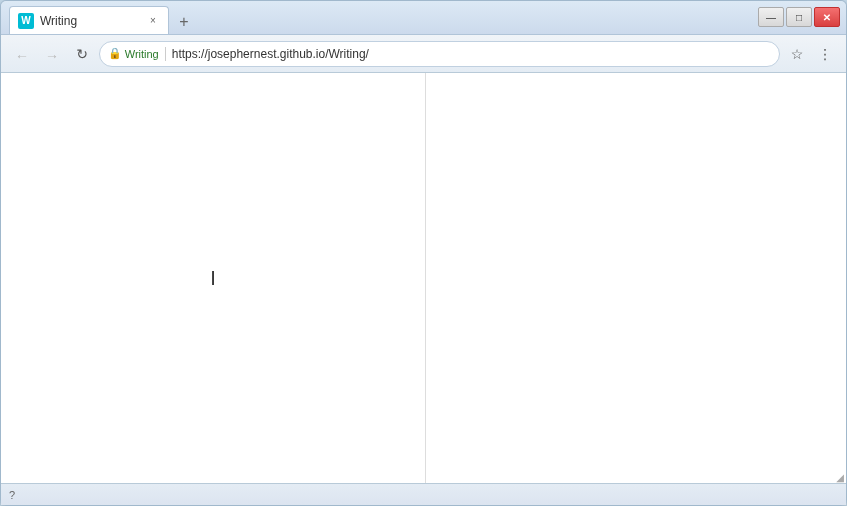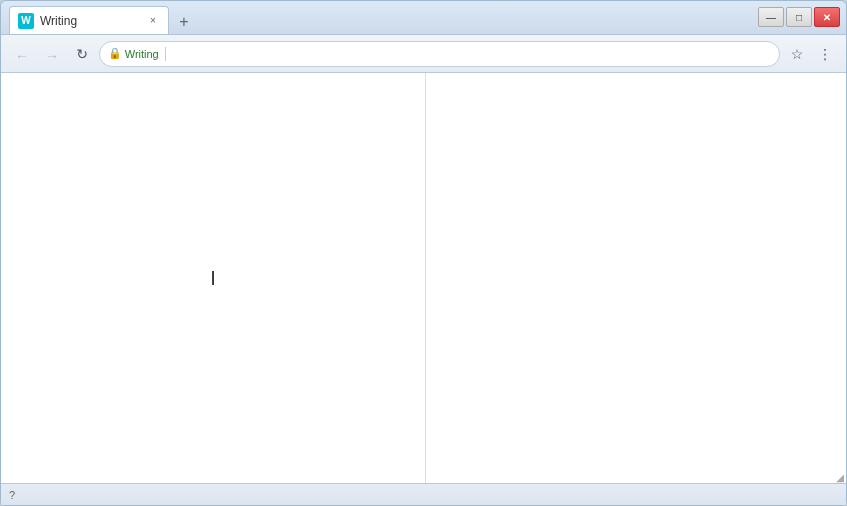--- a/index.html
+++ b/index.html
@@ -322,20 +322,21 @@
     <div class="nav-btn">
       <span>↻</span>
     </div>
 
     <div class="address-bar-container">
       <div class="secure-badge">
         <span class="lock-icon">🔒</span>
         <span>Writing</span>
       </div>
       <div class="divider-line"></div>
+      <input class="address-text" type="text" value="https://josephernest.github.io/Writing/" style="">
     </div>
 
     <div class="toolbar-actions">
       <div class="toolbar-icon-btn">
         <span>☆</span>
       </div>
       <div class="toolbar-icon-btn">
         <span>⋮</span>
       </div>
     </div>

